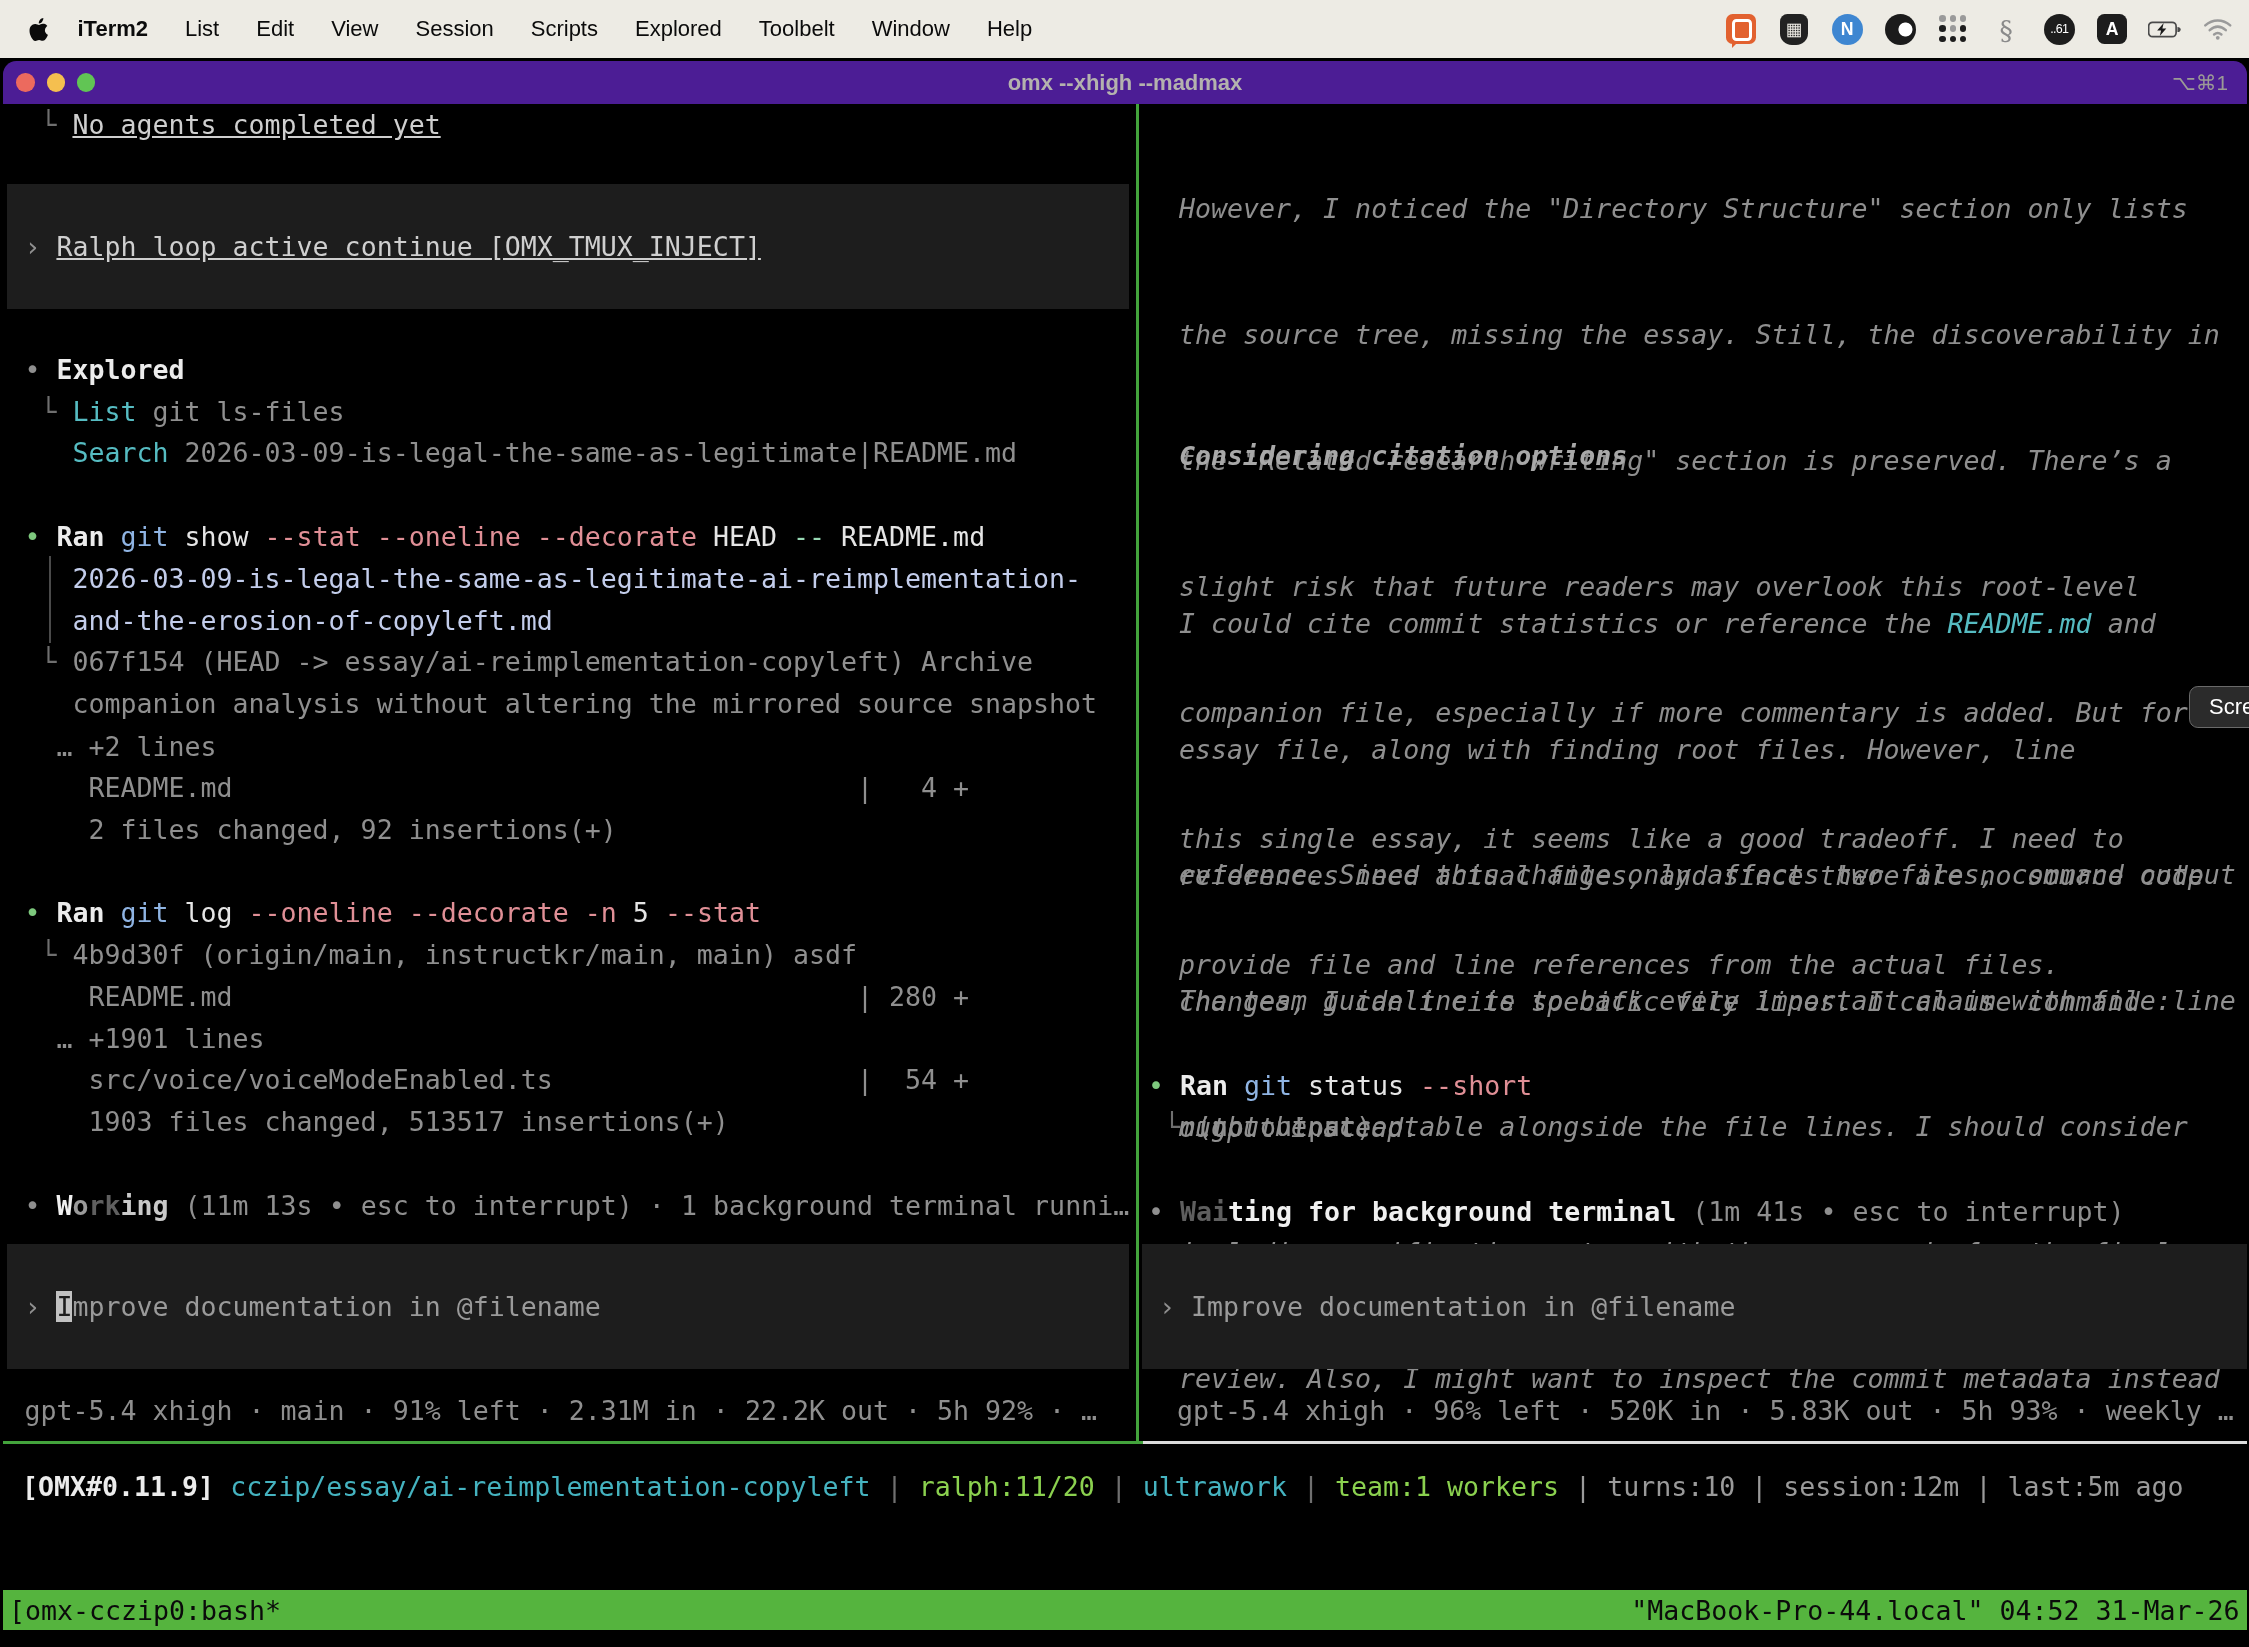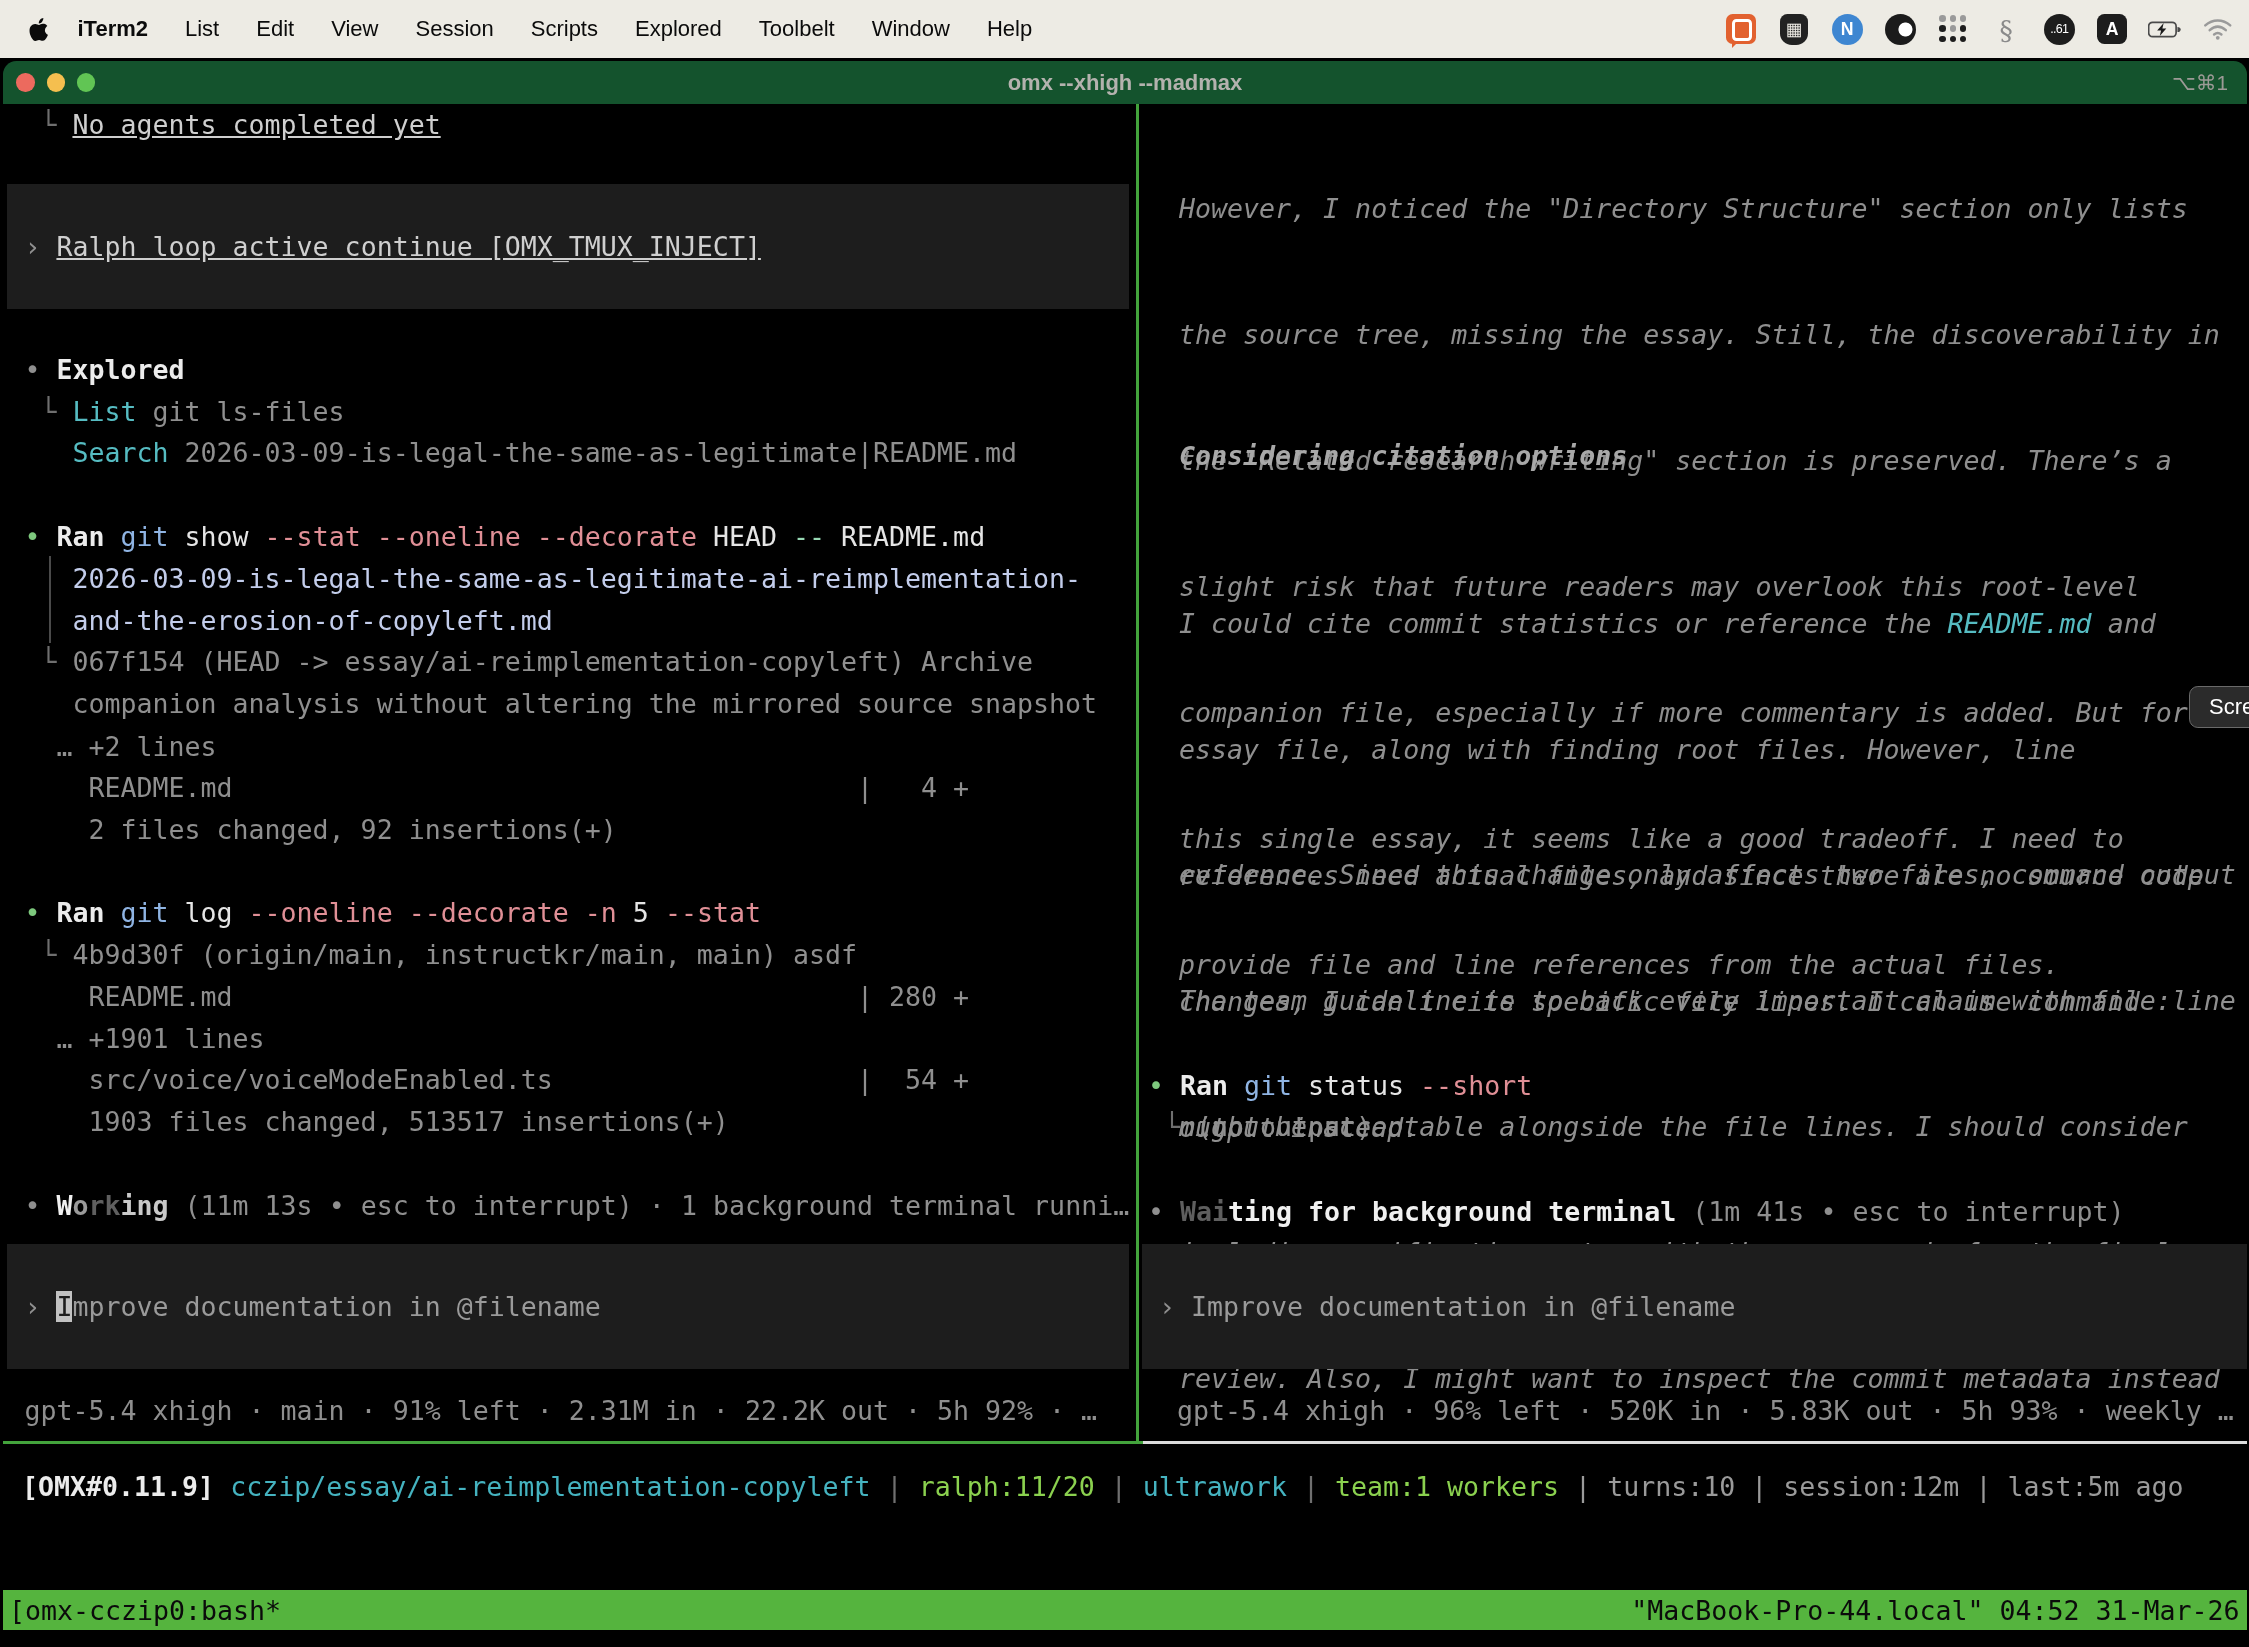--- a/index.html
+++ b/index.html
@@ -19,21 +19,21 @@
   .ic-blue{width:31px;height:31px;background:#3e86d1;border-radius:50%;color:#fff;display:flex;align-items:center;justify-content:center;font-size:17.7px;font-weight:bold;}
   .ic-moon{width:31px;height:31px;border-radius:50%;background:radial-gradient(circle at 66% 50%, #fff 0 6.6px, #1b1b1b 7.4px);}
   .ic-dots{display:grid;grid-template-columns:repeat(3,7.4px);grid-template-rows:repeat(3,7.4px);gap:3px;}
   .ic-dots i{width:6.6px;height:6.6px;border-radius:50%;background:#9a9a9a;}
   .ic-dots i.dk{background:#1d1d1d;}
   .ic-squig{color:#8a8a8a;font-size:26.6px;font-family:"DejaVu Serif",serif;}
   .ic-badge{width:31px;height:31px;border-radius:50%;background:#1d1d1d;color:#fff;display:flex;align-items:center;justify-content:center;font-size:12.5px;letter-spacing:-0.7px;}
   .ic-a{width:29.5px;height:29.5px;border-radius:7.4px;background:#1d1d1d;color:#fff;display:flex;align-items:center;justify-content:center;font-size:17.7px;font-weight:bold;}
   
   .window{position:absolute;left:3px;top:61px;width:2244px;height:1587px;background:#000;border-radius:13.3px 13.3px 10.3px 10.3px;overflow:hidden;}
-  .titlebar{position:absolute;left:0;top:0;width:100%;height:43px;background:#14532d;display:flex;align-items:center;}
+  .titlebar{position:absolute;left:0;top:0;width:100%;height:43px;background:#4c1d95;display:flex;align-items:center;}
   .lights{display:flex;gap:11.8px;margin-left:13.3px;}
   .light{width:18.5px;height:18.5px;border-radius:50%;}
   .light.red{background:#ec6a5e;}
   .light.yellow{background:#f5bf4f;}
   .light.green{background:#61c554;}
   .wtitle{position:absolute;left:0;right:0;text-align:center;font-family:"Liberation Sans",sans-serif;font-size:22px;font-weight:bold;color:#b4b2ae;}
   .wshort{position:absolute;right:19px;top:10.3px;font-family:"Liberation Sans",sans-serif;font-size:20.7px;color:#9c9a96;}
   
   .panes{position:absolute;left:0;top:43px;width:100%;height:1338px;}
   .pane{position:absolute;top:0;height:100%;overflow:hidden;}

